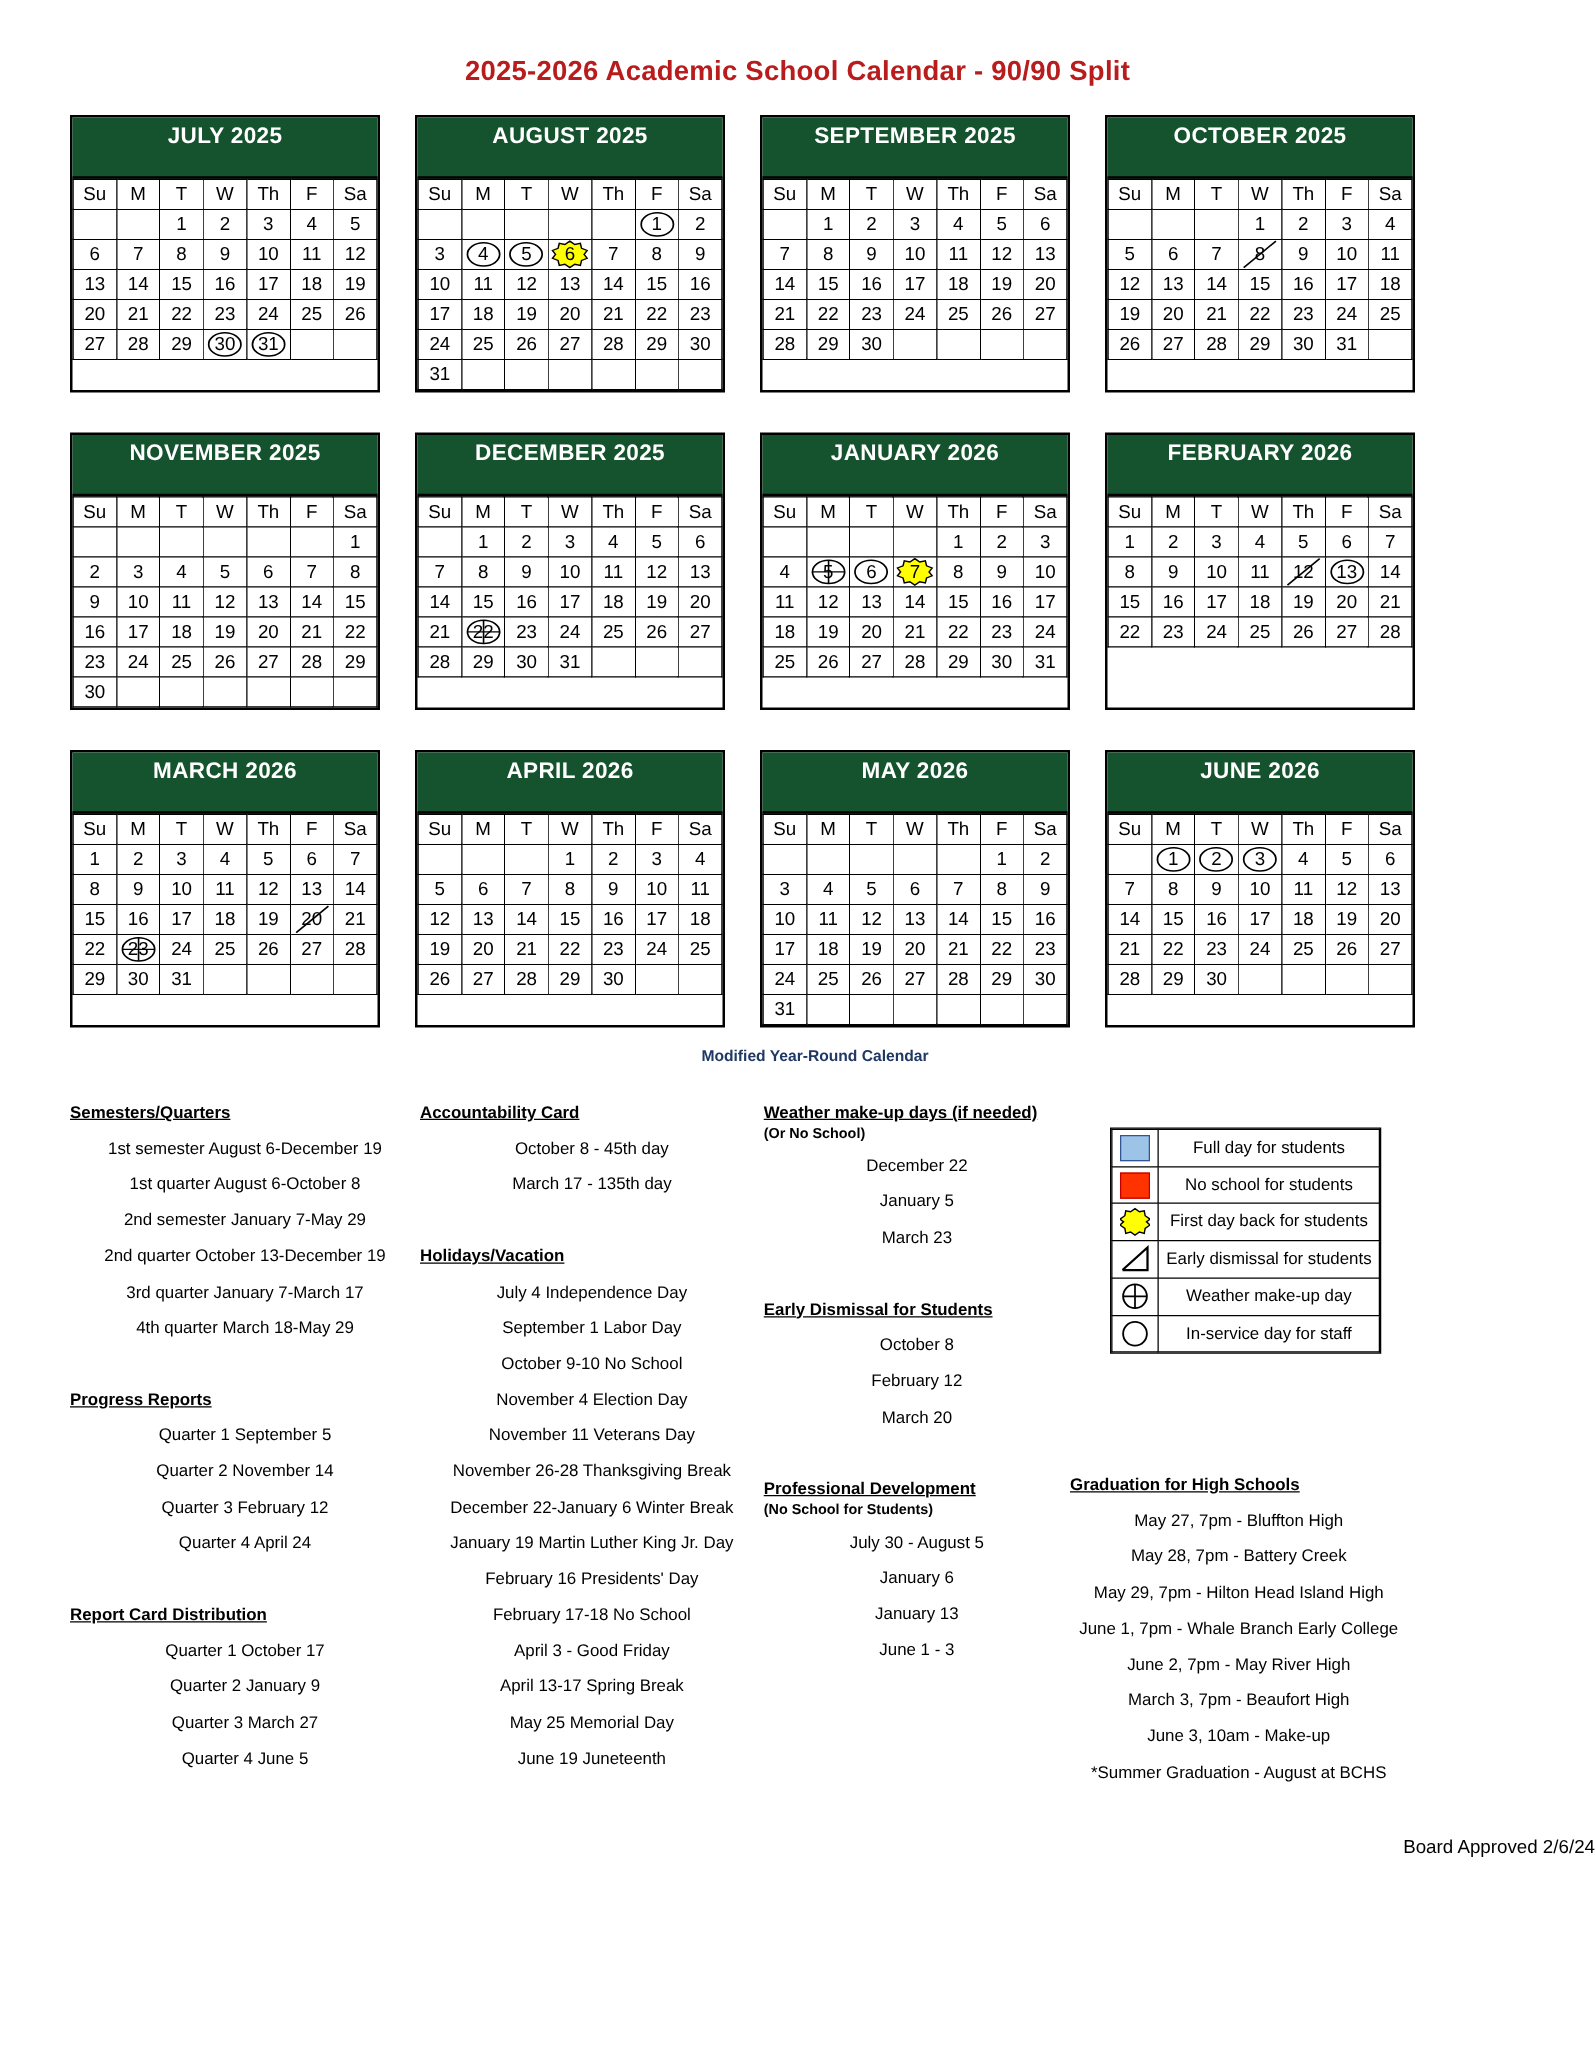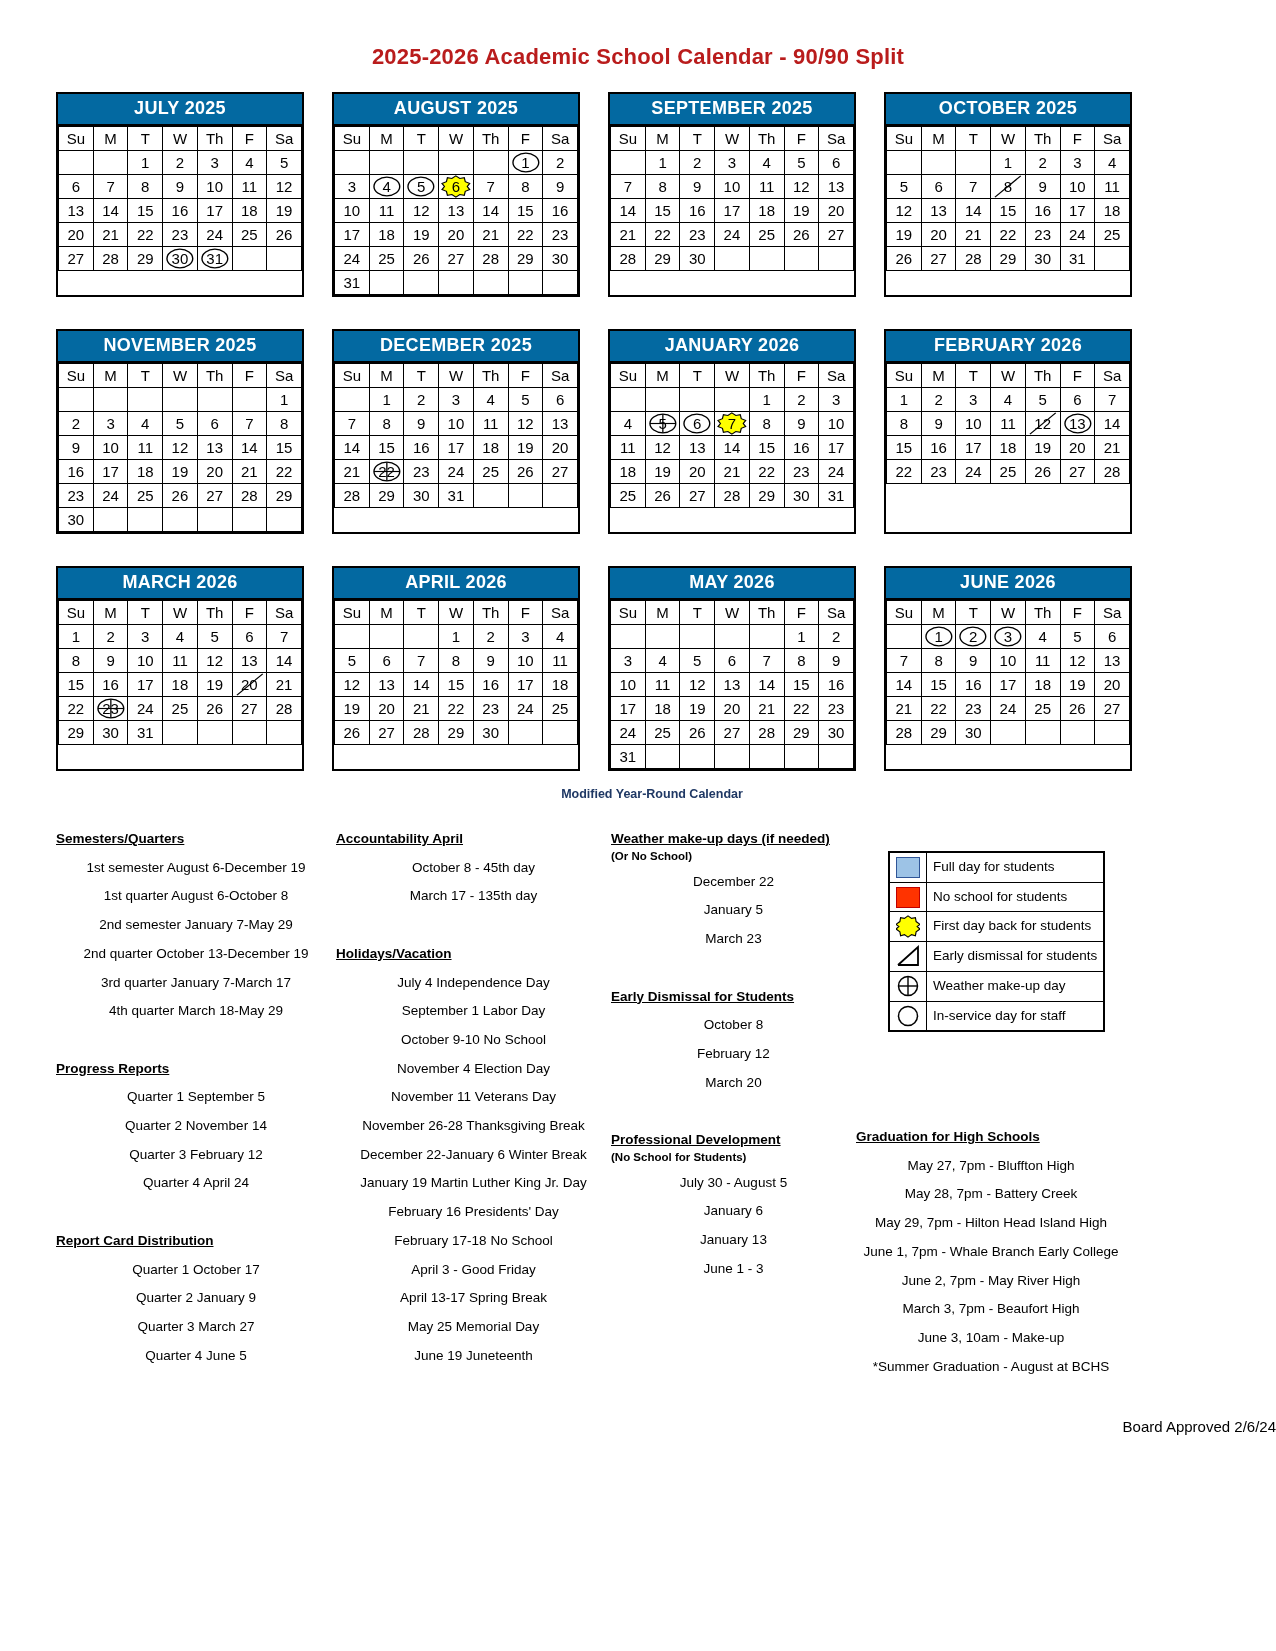--- a/index.html
+++ b/index.html
@@ -34,26 +34,26 @@
     padding-left: 56px;
     margin-bottom: 32px;
   }
   .month {
     width: 248px;
     margin-right: 28px;
     border: 2px solid #000;
     background: #fff;
   }
   .month-title {
-    background: #0369a1;
+    background: #14532d;
     color: #ffffff;
     font-size: 18px;
     font-weight: bold;
     text-align: center;
-    padding: 4px 0 5px 0;
+    padding: 4px 0 22px 0;
     letter-spacing: .3px;
     border-bottom: 2px solid #000;
   }
   table.mgrid {
     border-collapse: collapse;
     width: 100%;
     table-layout: fixed;
   }
   table.mgrid th, table.mgrid td {
     border: 1px solid #000;
@@ -129,20 +129,21 @@
     border: 1px solid #000;
     background: #fff;
   }
   table.legendtbl { border-collapse: collapse; }
   table.legendtbl td {
     border: 1px solid #000;
     height: 28px;
     font-size: 13.5px;
     padding: 0 6px;
     vertical-align: middle;
+    text-align: center;
   }
   td.swatch {
     width: 34px;
     padding: 0;
     text-align: center;
   }
   .sw-box {
     width: 24px; height: 21px;
     margin: 0 auto;
     border: 1px solid #2f5597;
@@ -1053,21 +1054,21 @@
         <div class="hd">Report Card Distribution</div>
         <div>
             <div class="ln">Quarter 1 October 17</div>
             <div class="ln">Quarter 2 January 9</div>
             <div class="ln">Quarter 3 March 27</div>
             <div class="ln">Quarter 4 June 5</div>
           </div>
       </div>
 
       <div class="col2">
-        <div class="hd">Accountability April</div>
+        <div class="hd">Accountability Card</div>
         <div>
             <div class="ln">October 8 - 45th day</div>
             <div class="ln">March 17 - 135th day</div>
           </div>
         <div class="gap"></div>
         <div class="hd">Holidays/Vacation</div>
         <div>
             <div class="ln">July 4 Independence Day</div>
             <div class="ln">September 1 Labor Day</div>
             <div class="ln">October 9-10 No School</div>

